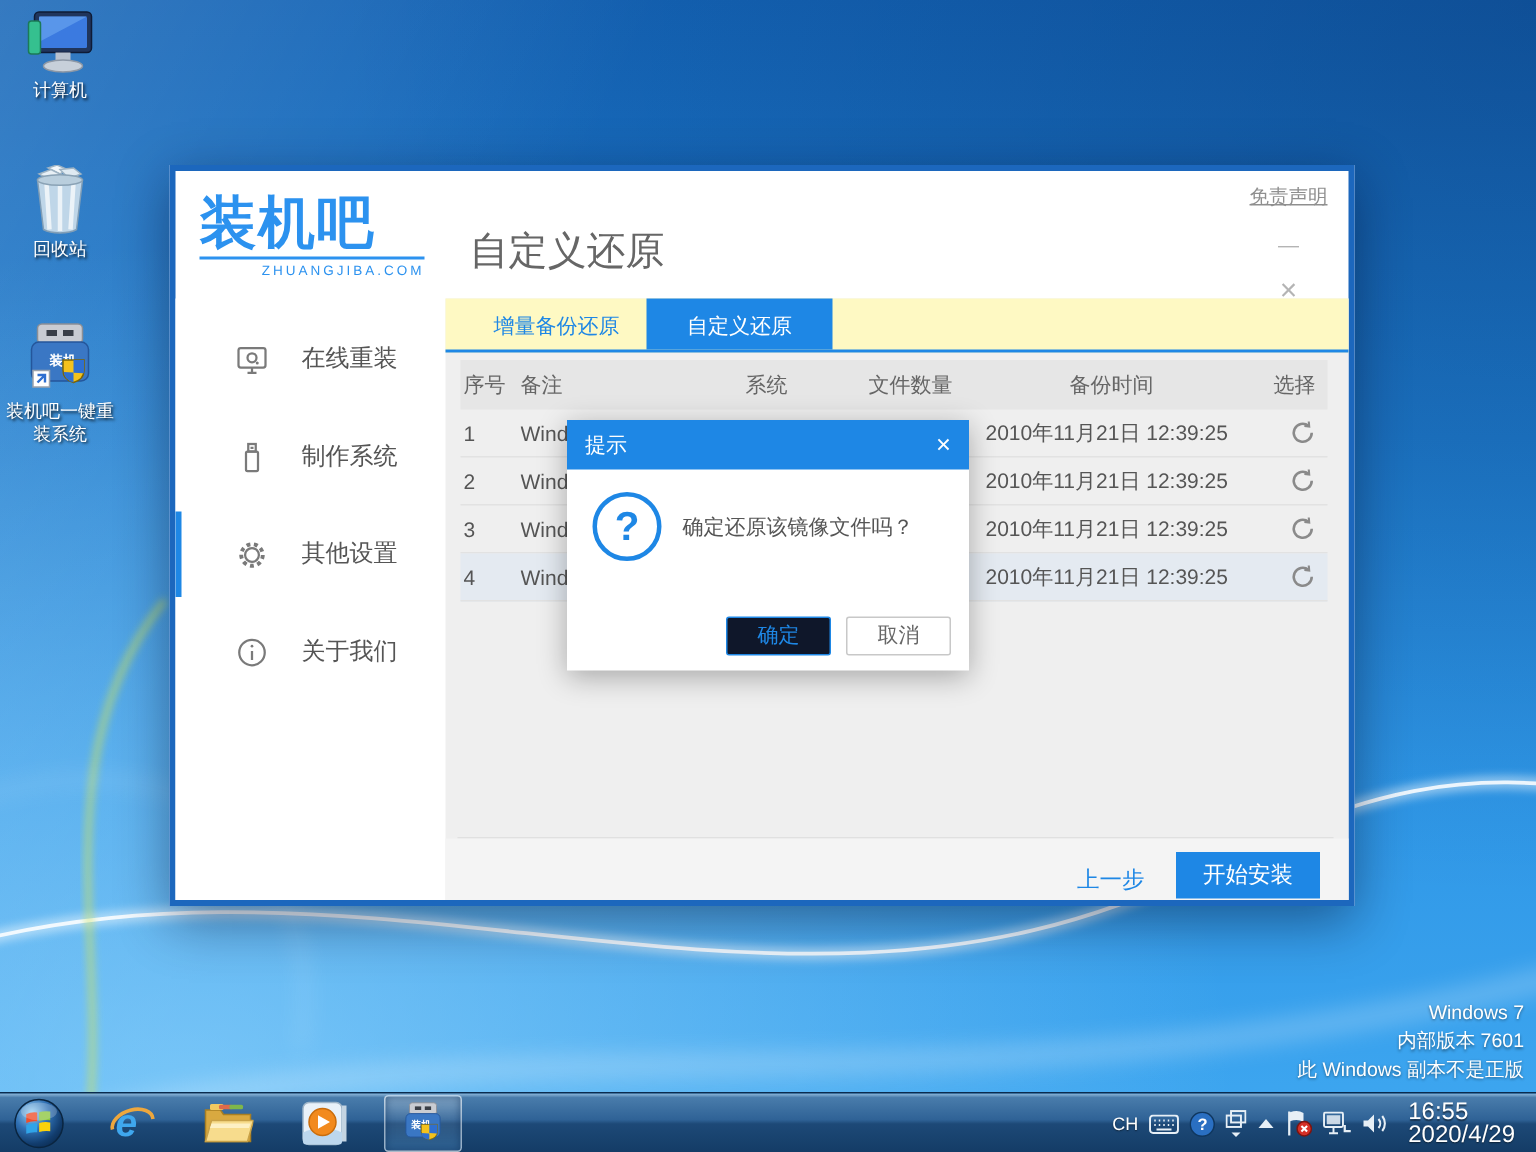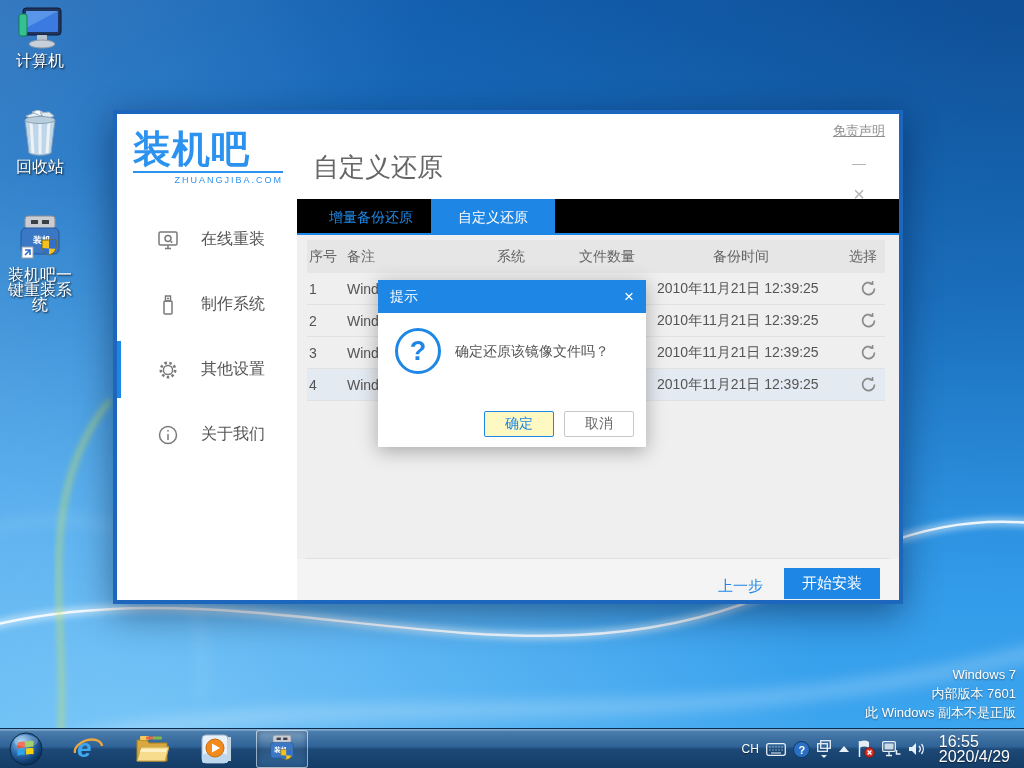--- a/index.html
+++ b/index.html
@@ -12,21 +12,21 @@
       radial-gradient(ellipse at 12% 96%, rgba(170,225,255,.55), transparent 55%),
       radial-gradient(ellipse at 100% 0%, rgba(0,25,70,.28), transparent 55%),
       linear-gradient(115deg, rgba(255,255,255,.14), transparent 32%),
       linear-gradient(180deg, #1464b6 0%, #1e7bcd 38%, #2e96e6 68%, #3fa8f1 100%);
   }
   .swooshes { position:absolute; inset:0; pointer-events:none; }
 
   
   .dicon { position:absolute; left:4px; width:72px; text-align:center; cursor:pointer; }
   .dicon .glyph { display:block; margin:0 auto 3px auto; }
-  .dicon .lbl { color:#fff; font-size:16px; line-height:15px;
+  .dicon .lbl { color:#fff; font-size:12px; line-height:15px;
     text-shadow:1px 1px 2px rgba(0,0,0,.85); word-break:break-all; }
   #dicon-computer { top:6px; }
   #dicon-recycle  { top:110px; }
   #dicon-app      { top:214px; }
 
   
   .watermark { position:absolute; right:8px; bottom:46px; text-align:right;
     color:#fff; font-size:13px; line-height:19px; text-shadow:0 1px 2px rgba(0,0,0,.45); }
 
   
@@ -46,21 +46,21 @@
   .sidebar { position:absolute; left:0; top:85px; bottom:0; width:180px; background:#fff; }
   .side-item { position:relative; height:65px; display:flex; align-items:center;
     padding-left:40px; cursor:pointer; }
   .side-item:first-child { margin-top:8px; }
   .side-item .s-ico { width:22px; height:22px; margin-right:22px; }
   .side-item .s-lbl { font-size:16px; color:#555; }
   .side-item.active .s-lbl { color:#2188e8; }
   .active-bar { position:absolute; left:0; top:142px; width:4px; height:57px; background:#1e87e5; }
 
   .content { position:absolute; left:180px; top:85px; right:0; bottom:0; background:#efefef; }
-  .tabstrip { height:36px; background:#000000; border-bottom:2px solid #1e87e5;
+  .tabstrip { height:36px; background:#fef9c3; border-bottom:2px solid #1e87e5;
     display:flex; padding-left:14px; }
   .tab { line-height:36px; padding:0 18px; font-size:14px; color:#1e87e5; cursor:pointer; }
   .tab.active { background:#1e87e5; color:#fff; padding:0 27px; }
 
   .tbl { margin:5px 14px 0 10px; }
   .trow { display:flex; align-items:center; height:32px; font-size:14px; color:#555;
     border-bottom:1px solid #e2e2e2; cursor:pointer; }
   .thead { height:33px; background:#e6e6e6; color:#666; border-bottom:none; cursor:default;justify-content:space-between; }
   .trow.sel { background:#e4eaf1; }
   .c-no { width:40px; padding-left:2px; }
@@ -84,21 +84,21 @@
     background:#fff; z-index:50; box-shadow:0 4px 18px rgba(0,0,0,.3); }
   .dlg-head { height:33px; background:#1e87e5; display:flex; align-items:center; padding:0 12px; }
   .dlg-title { color:#fff; font-size:14px; flex:1; }
   .dlg-close { color:#fff; font-size:17px; cursor:pointer; line-height:17px; }
   .dlg-qicon { position:absolute; left:17px; top:48px; width:46px; height:46px; border-radius:50%;
     border:3px solid #1e87e5; color:#1e87e5; font-size:27px; font-weight:bold;
     display:flex; align-items:center; justify-content:center; }
   .dlg-msg { position:absolute; left:77px; top:63px; font-size:14px; color:#555; }
   .dlg-btn { position:absolute; top:131px; width:70px; height:26px; font-size:14px;
     cursor:pointer; border-radius:2px; font-family:"Liberation Sans",sans-serif; }
-  .dlg-ok { left:106px; background:#fef9c3; border:1px solid #1e87e5; color:#1e87e5; }
+  .dlg-ok { left:106px; background:#0f172a; border:1px solid #1e87e5; color:#1e87e5; }
   .dlg-cancel { left:186px; background:#fff; border:1px solid #c8c8c8; color:#666;text-align:center; }
 
   
   .taskbar { position:absolute; left:0; bottom:0; width:1024px; height:40px; z-index:100;
     background:linear-gradient(180deg,#8db8dc 0%, #497cab 7%, #2f6296 45%, #1d4977 52%, #143c66 100%);
     border-top:1px solid #0b2b4e; display:flex; align-items:center; }
   .tb-btn { width:52px; height:38px; margin-top:1px; display:flex; align-items:center;
     justify-content:center; cursor:pointer; border-radius:3px; }
   .tb-btn.pressed { background:linear-gradient(180deg, rgba(255,255,255,.30), rgba(255,255,255,.08) 45%, rgba(90,160,220,.38));
     border:1px solid rgba(255,255,255,.5); box-shadow:inset 0 0 6px rgba(10,40,80,.55); }

